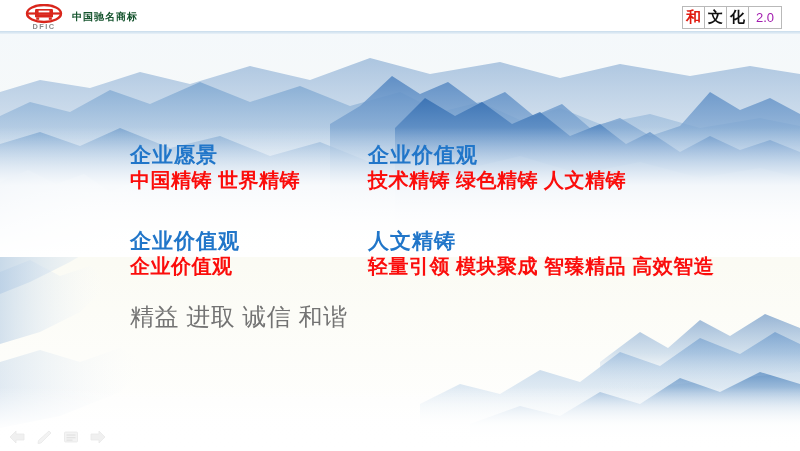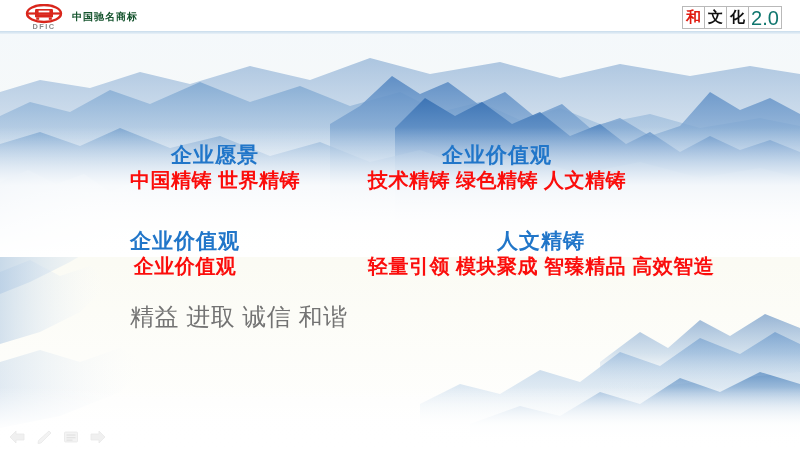--- a/index.html
+++ b/index.html
@@ -77,24 +77,24 @@
     font-size: 15px;
     line-height: 1;
     color: #111;
     font-family: "Liberation Serif", "DejaVu Serif", serif;
     font-weight: bold;
     background: #fff;
   }
   .mark-cell.red { color: #e01b10; }
   .mark-cell.wide {
     width: 32px;
-    font-size: 20px;
+    font-size: 13px;
     font-weight: normal;
     font-family: "Liberation Sans", sans-serif;
-    color: #0f766e;
+    color: #a21caf;
   }
 
   
   .bg {
     position: absolute;
     left: 0; top: 32px;
     width: 800px;
     height: 419px;
     z-index: 1;
     background: linear-gradient(to bottom, #ffffff 0%, #fbfdfe 35%, #ffffff 100%);
@@ -118,21 +118,20 @@
     z-index: 9;
   }
 
   
   .content {
     position: absolute;
     left: 0; top: 32px;
     width: 800px;
     height: 419px;
     z-index: 20;
-    text-align: center;
   }
   .block { position: absolute; }
   .heading {
     color: #2176c9;
     font-size: 21px;
     font-weight: bold;
     line-height: 1.25;
     white-space: nowrap;
     letter-spacing: 1px;
   }

